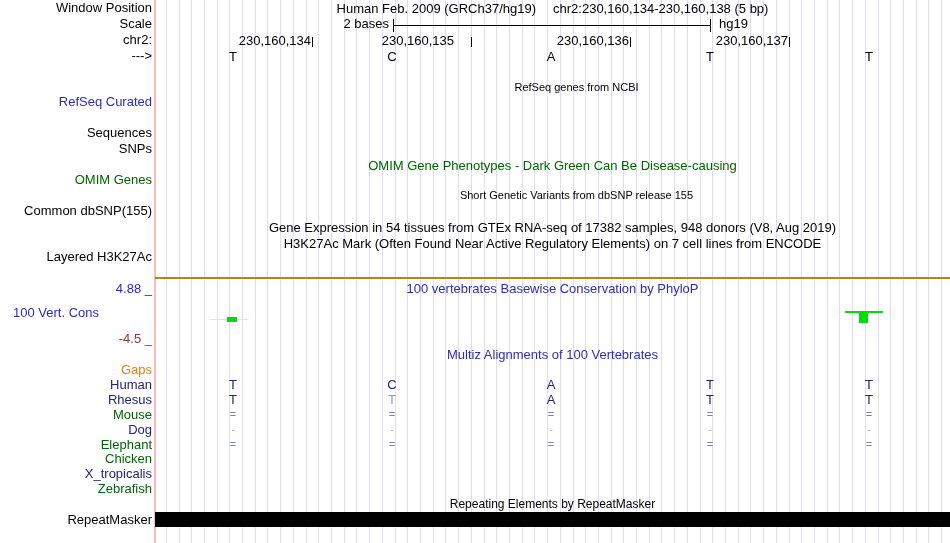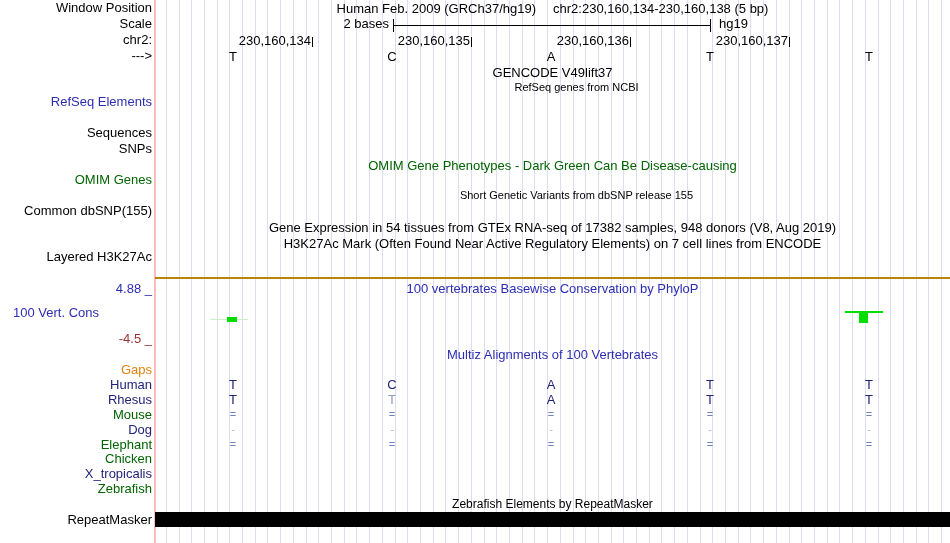--- a/index.html
+++ b/index.html
@@ -48,21 +48,21 @@
 <body>
 
 <div class="browser">
   <div class="gridlines"></div>
   <div class="left-border"></div>
 
   <div class="lbl r" style="top:0px">Window Position</div>
   <div class="lbl r" style="top:16px">Scale</div>
   <div class="lbl r" style="top:32px">chr2:</div>
   <div class="lbl r" style="top:48px">---&gt;</div>
-  <div class="lbl r c-blue" style="top:94px">RefSeq Elements</div>
+  <div class="lbl r c-blue" style="top:94px">RefSeq Curated</div>
   <div class="lbl r" style="top:125px">Sequences</div>
   <div class="lbl r" style="top:141px">SNPs</div>
   <div class="lbl r c-green" style="top:172px">OMIM Genes</div>
   <div class="lbl r" style="top:203px">Common dbSNP(155)</div>
   <div class="lbl r" style="top:249px">Layered H3K27Ac</div>
   <div class="lbl r c-blue" style="top:281px">4.88 _</div>
   <div class="lbl c-blue" style="top:305px;left:13px">100 Vert. Cons</div>
   <div class="lbl r c-red" style="top:331px">-4.5 _</div>
   <div class="lbl r" style="top:512px">RepeatMasker</div>
 
@@ -73,43 +73,42 @@
   <div class="lbl" style="top:16px;right:561px">2 bases</div>
   <div class="scale-line"></div>
   <div class="scale-tick" style="left:393px"></div>
   <div class="scale-tick" style="left:710px"></div>
   <div class="lbl" style="top:16px;left:719px">hg19</div>
 
   <div>
       <div class="vtick" style="left: 312px;"></div>
       <div class="lbl coord" style="right: 639px;">230,160,134</div>
       <div class="vtick" style="left: 471px;"></div>
-      <div class="lbl coord" style="right: 480px;">230,160,135</div>
+      <div class="lbl coord" style="right: 496px;">230,160,135</div>
       <div class="vtick" style="left: 630px;"></div>
       <div class="lbl coord" style="right: 321px;">230,160,136</div>
       <div class="vtick" style="left: 789px;"></div>
       <div class="lbl coord" style="right: 162px;">230,160,137</div>
     </div>
   <div>
       <div class="base-col" style="left: 213px;">T</div>
       <div class="base-col" style="left: 372px;">C</div>
       <div class="base-col" style="left: 531px;">A</div>
       <div class="base-col" style="left: 690px;">T</div>
       <div class="base-col" style="left: 849px;">T</div>
     </div>
 
-  <div class="lbl center-track" style="top:65px">GENCODE V49lift37</div>
   <div class="lbl center-track small" style="top:81px">RefSeq genes from NCBI</div>
   <div class="lbl center-track c-green" style="top:158px">OMIM Gene Phenotypes - Dark Green Can Be Disease-causing</div>
   <div class="lbl center-track small" style="top:189px">Short Genetic Variants from dbSNP release 155</div>
   <div class="lbl center-track" style="top:220px">Gene Expression in 54 tissues from GTEx RNA-seq of 17382 samples, 948 donors (V8, Aug 2019)</div>
   <div class="lbl center-track" style="top:236px">H3K27Ac Mark (Often Found Near Active Regulatory Elements) on 7 cell lines from ENCODE</div>
   <div class="lbl center-track c-blue" style="top:281px">100 vertebrates Basewise Conservation by PhyloP</div>
   <div class="lbl center-track c-blue" style="top:347px">Multiz Alignments of 100 Vertebrates</div>
-  <div class="lbl center-track mid" style="top:497px">Zebrafish Elements by RepeatMasker</div>
+  <div class="lbl center-track mid" style="top:497px">Repeating Elements by RepeatMasker</div>
 
   <div class="wiggle-top"></div>
   <div class="cons-pale-line"></div>
   <div class="cons-block-1"></div>
   <div class="cons-line-2"></div>
   <div class="cons-block-2"></div>
 
   <div>
       <div class="lbl r c-orange" style="top: 362px;">Gaps</div>
       <div class="lbl r c-navy" style="top: 377px;">Human</div>

